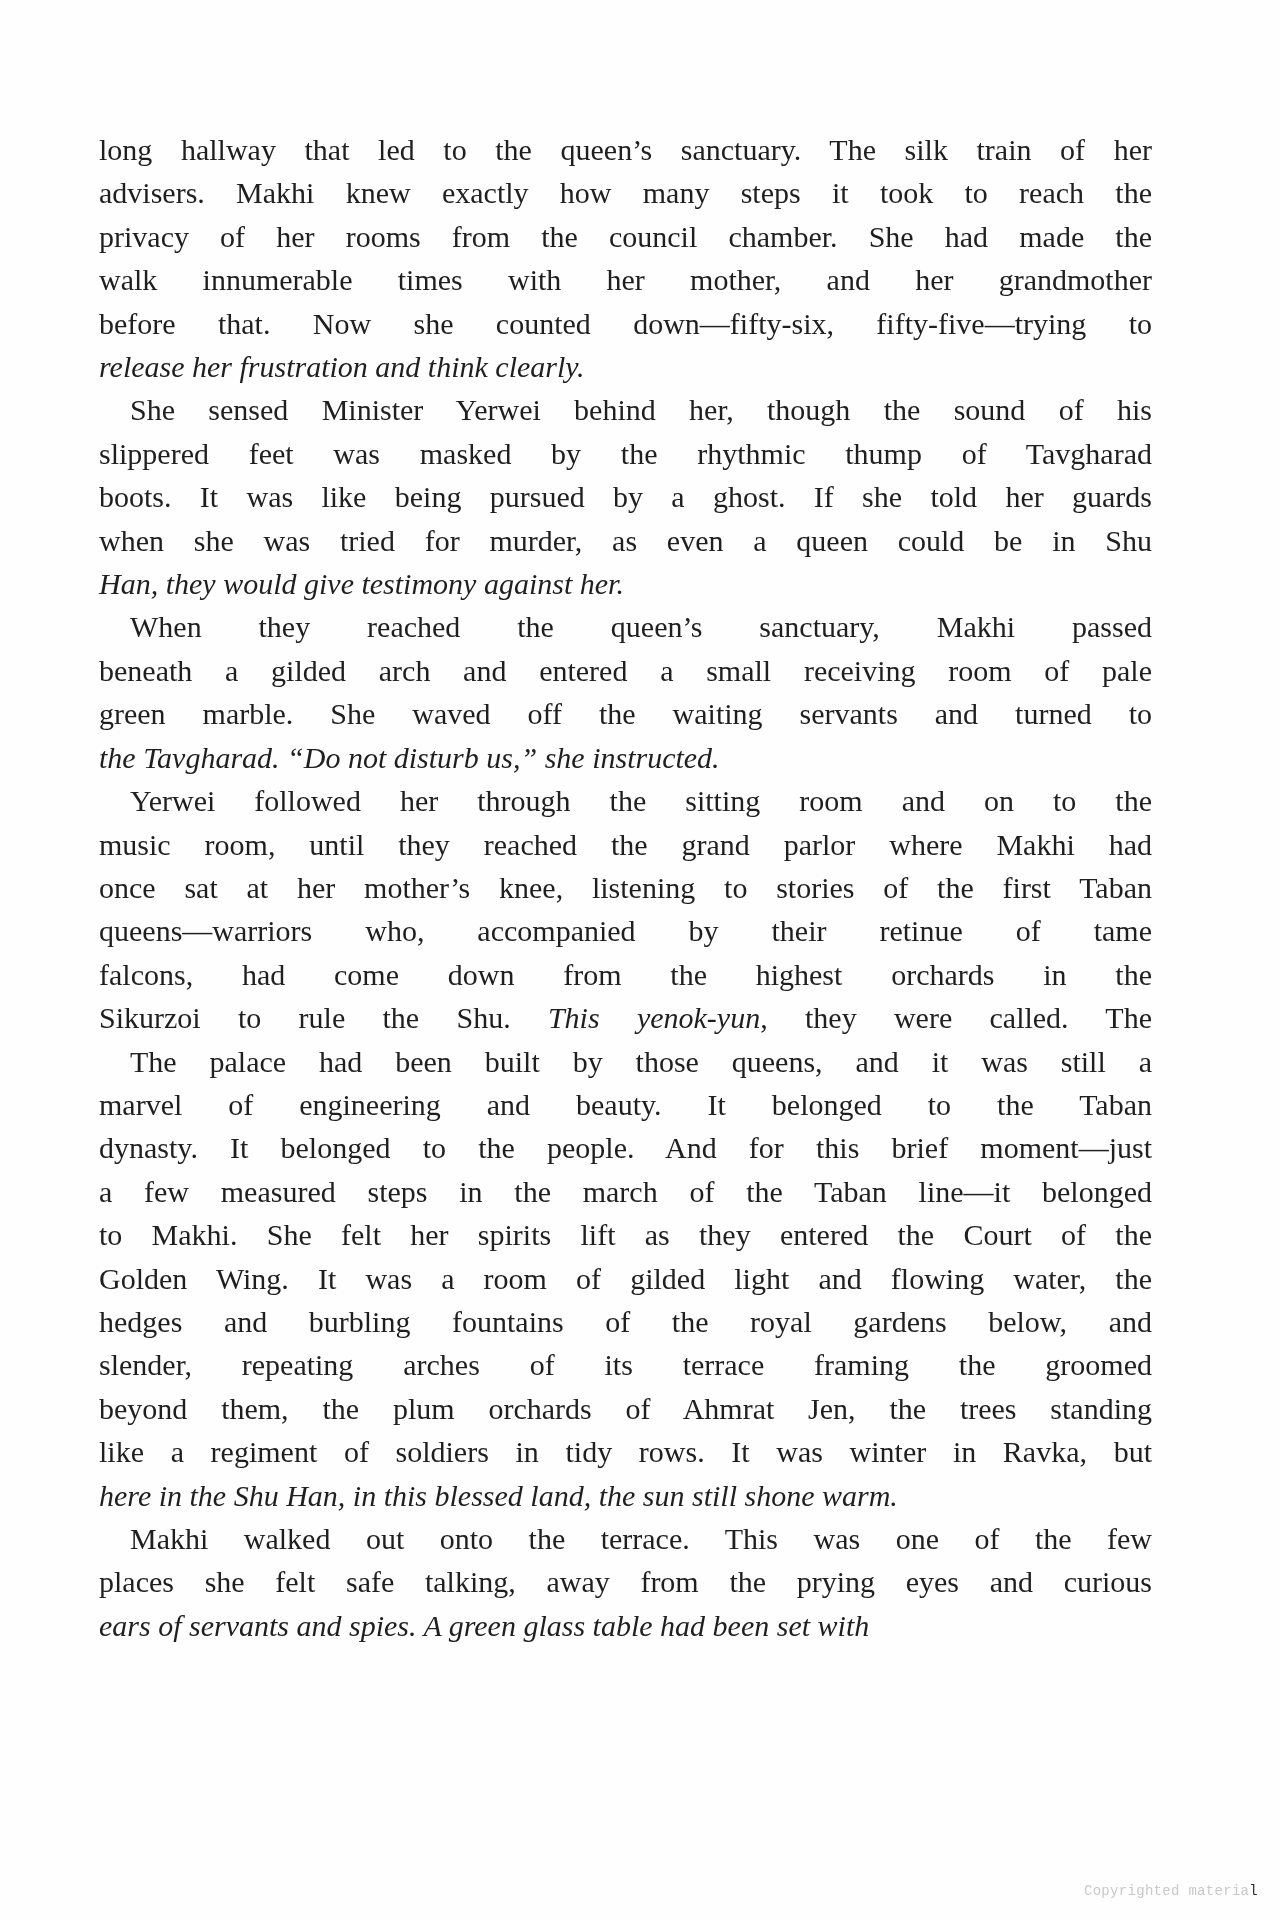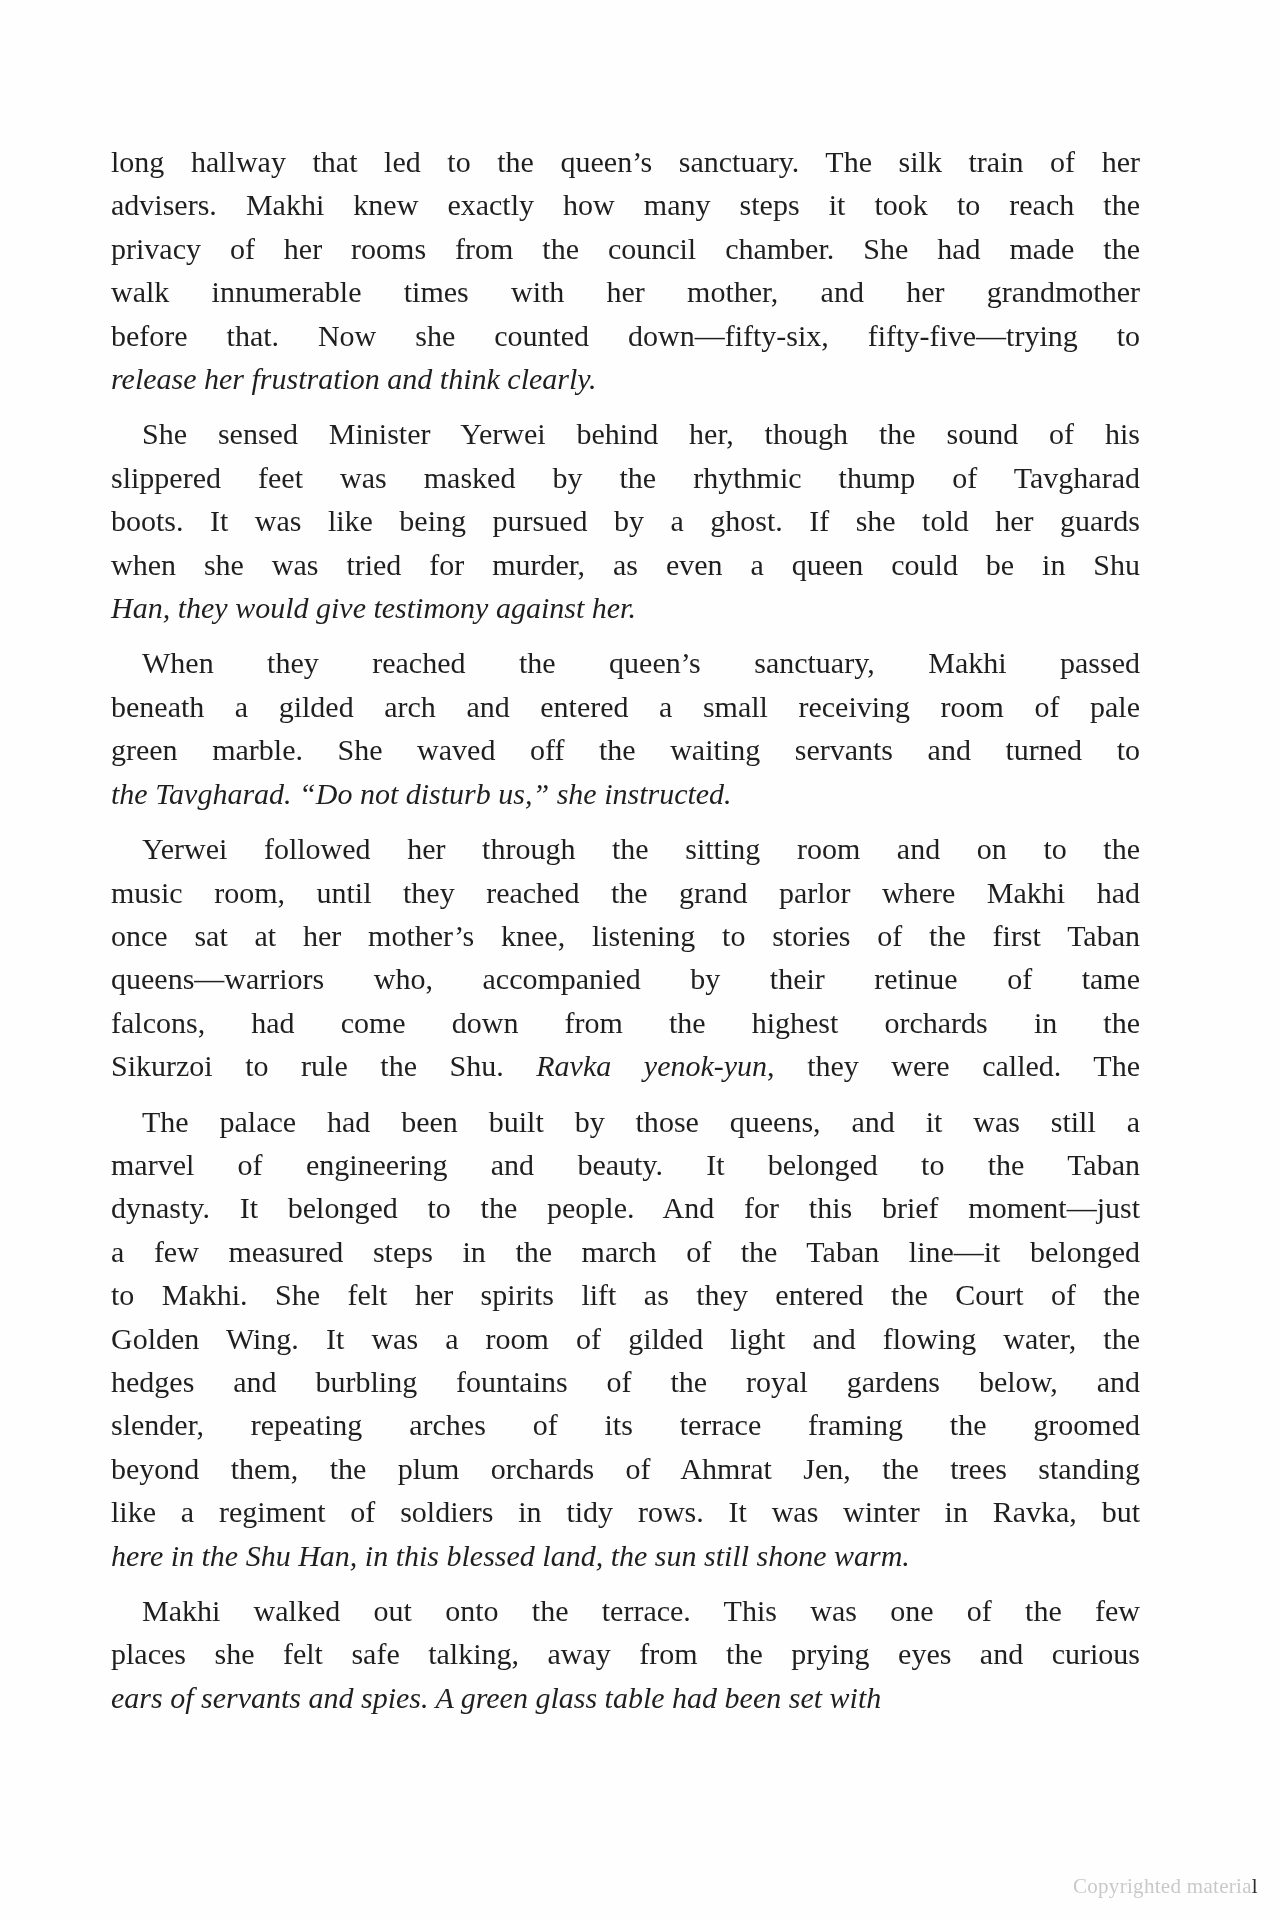--- a/index.html
+++ b/index.html
@@ -22,21 +22,21 @@
   .text-block {
     position: absolute;
     left: 99px;
     top: 128px;
     width: 1053px;
     font-size: 30px;
     line-height: 43.4px;
     color: #1f1f1f;
   }
   .paragraph {
-    margin: 12px;
+    margin: 0;
     padding: 0;
   }
   .line {
     text-align: justify;
     text-align-last: justify;
     text-justify: inter-word;
     white-space: normal;
   }
   .line.last {
     text-align-last: left;
@@ -45,22 +45,22 @@
   .line.indent {
     text-indent: 31px;
   }
   .italic {
     font-style: italic;
   }
   .watermark {
     position: absolute;
     right: 22px;
     bottom: 21px;
-    font-family: Liberation Serif, serif;
-    font-size: 21px;
+    font-family: Liberation Mono, monospace;
+    font-size: 14px;
     letter-spacing: 0.3px;
     color: #c9c9c9;
   }
   .watermark .dark {
     color: #2b2b2b;
   }
 </style>
 </head>
 <body>
 
@@ -87,21 +87,21 @@
         <div class="line">beneath a gilded arch and entered a small receiving room of pale</div>
         <div class="line">green marble. She waved off the waiting servants and turned to</div>
         <div class="line last">the Tavgharad. “Do not disturb us,” she instructed.</div>
       </div>
       <div class="paragraph">
         <div class="line indent">Yerwei followed her through the sitting room and on to the</div>
         <div class="line">music room, until they reached the grand parlor where Makhi had</div>
         <div class="line">once sat at her mother’s knee, listening to stories of the first Taban</div>
         <div class="line">queens—warriors who, accompanied by their retinue of tame</div>
         <div class="line">falcons, had come down from the highest orchards in the</div>
-        <div class="line"><span>Sikurzoi to rule the Shu. </span><span class="italic">Ravka yenok-yun</span><span>, they were called. The</span></div>
+        <div class="line"><span>Sikurzoi to rule the Shu. </span><span class="italic">This yenok-yun</span><span>, they were called. The</span></div>
       </div>
       <div class="paragraph">
         <div class="line indent">The palace had been built by those queens, and it was still a</div>
         <div class="line">marvel of engineering and beauty. It belonged to the Taban</div>
         <div class="line">dynasty. It belonged to the people. And for this brief moment—just</div>
         <div class="line">a few measured steps in the march of the Taban line—it belonged</div>
         <div class="line">to Makhi. She felt her spirits lift as they entered the Court of the</div>
         <div class="line">Golden Wing. It was a room of gilded light and flowing water, the</div>
         <div class="line">hedges and burbling fountains of the royal gardens below, and</div>
         <div class="line">slender, repeating arches of its terrace framing the groomed</div>

